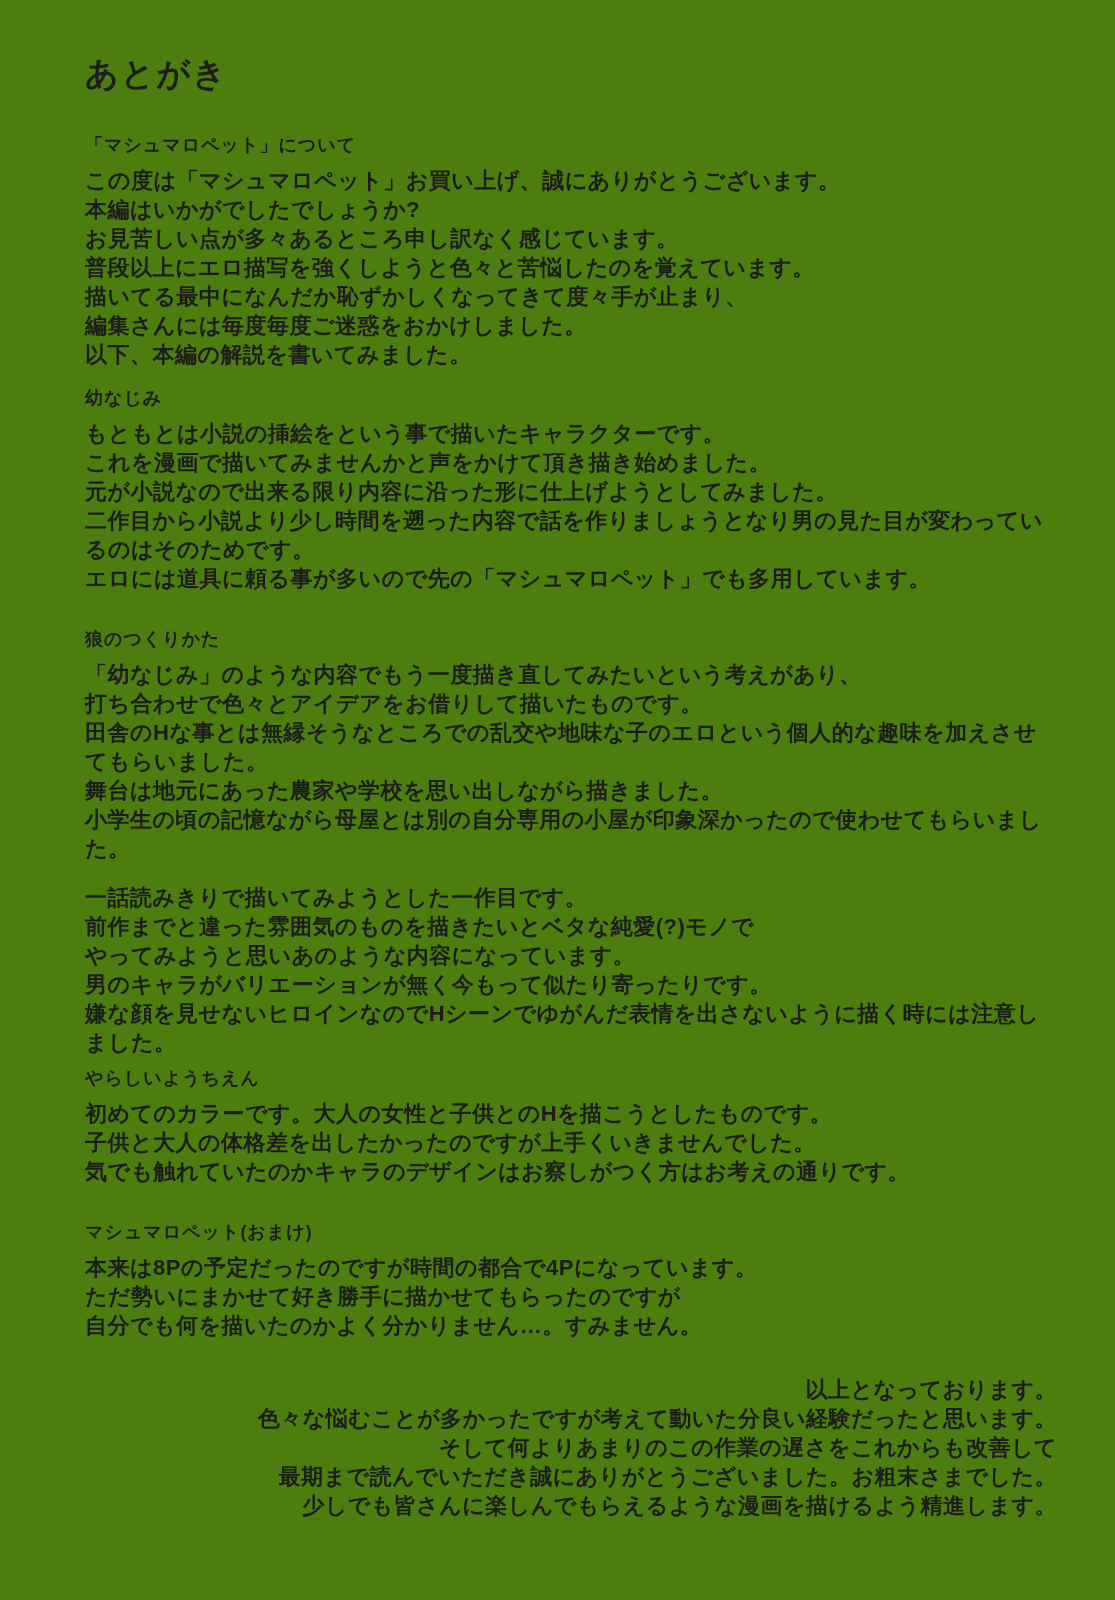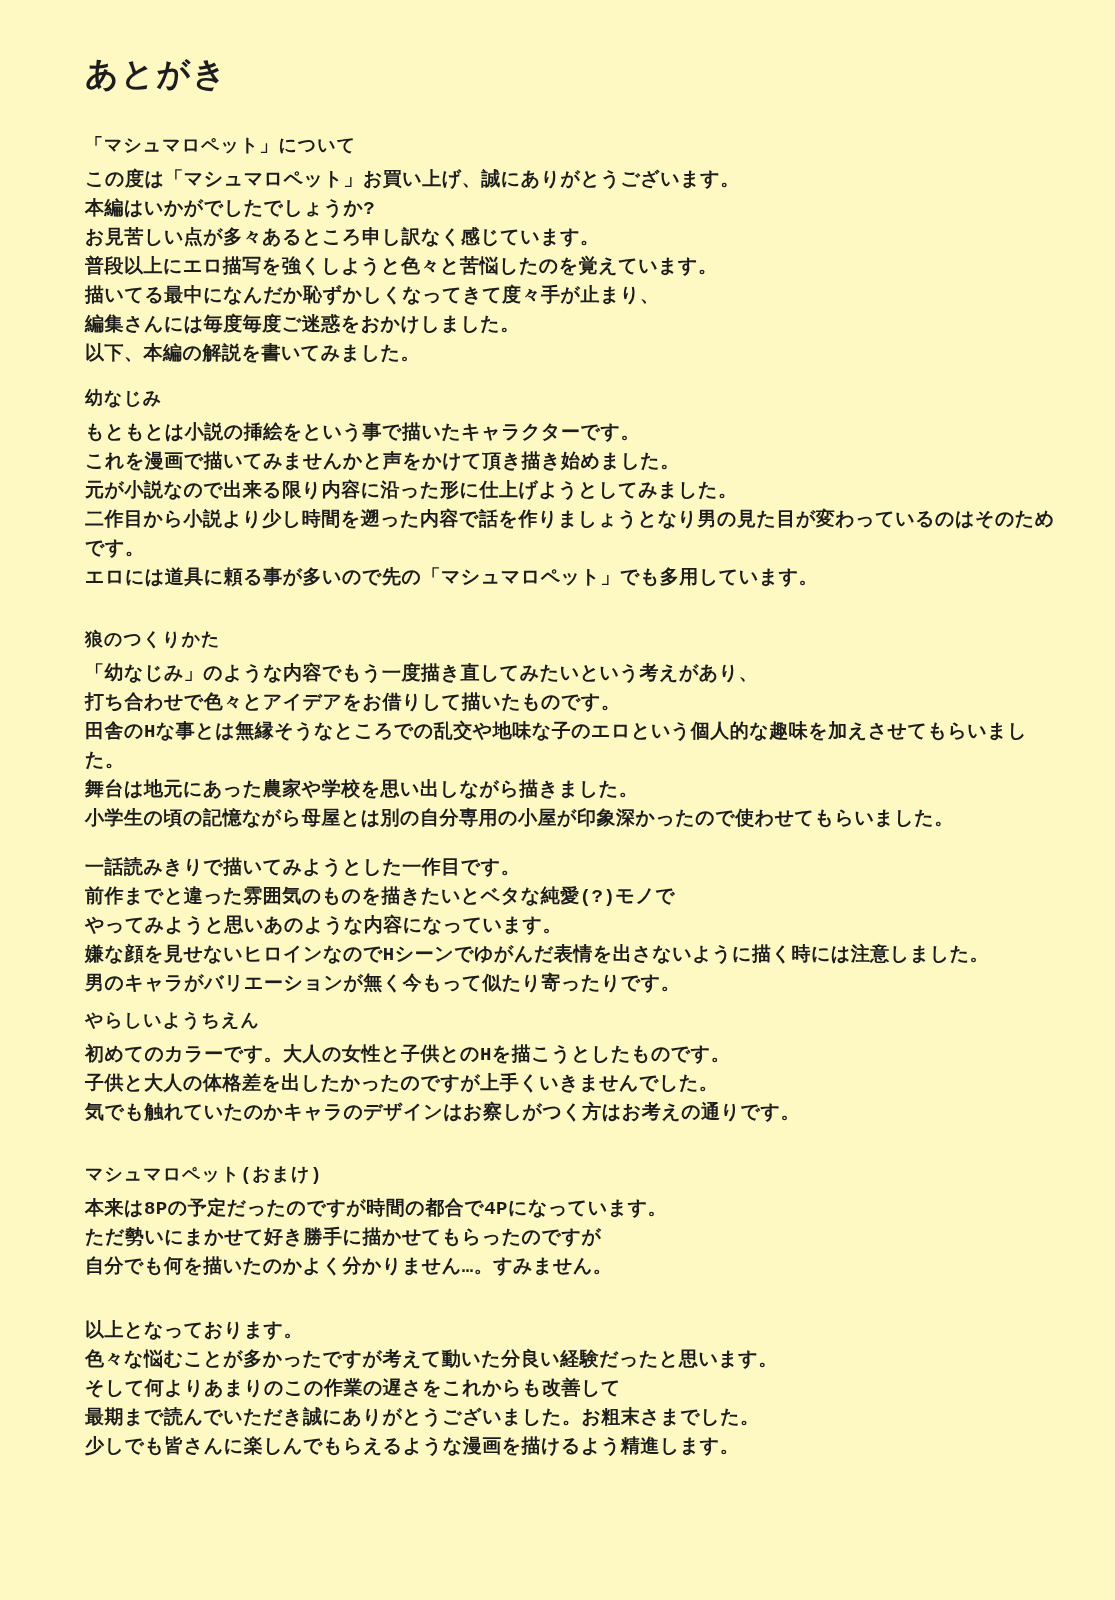--- a/index.html
+++ b/index.html
@@ -5,53 +5,53 @@
   html, body {
     margin: 0;
     padding: 0;
     background: #ffffff;
   }
   .page {
     position: relative;
     width: 1115px;
     height: 1600px;
     box-sizing: border-box;
-    background: #fef9c3;
+    background: #4d7c0f;
     padding: 52px 58px 0 85px;
-    font-family: Liberation Mono, monospace;
+    font-family: Liberation Sans, sans-serif;
     color: #1d1d1d;
     overflow: hidden;
   }
   .page-title {
     margin: 0;
     font-size: 33px;
     font-weight: 800;
     letter-spacing: 2px;
   }
   .section h2 {
     margin: 0 0 9px 0;
     font-size: 18px;
     font-weight: 800;
     letter-spacing: 1px;
   }
   .section p,
   .closing p {
     margin: 0;
-    font-size: 19px;
+    font-size: 22px;
     font-weight: 600;
     line-height: 29px;
     letter-spacing: 0.5px;
   }
   .mt-s1 { margin-top: 36px; }
   .mt-s2 { margin-top: 17px; }
   .mt-s3 { margin-top: 34px; }
   .mt-s4 { margin-top: 20px; }
   .mt-s5 { margin-top: 9px;  }
   .mt-s6 { margin-top: 34px; }
-  .mt-close { margin-top: 35px; }
+  .mt-close { margin-top: 35px; text-align: right; }
 </style>
 </head>
 <body>
 
 <div class="page">
 
   <h1 class="page-title">あとがき</h1>
 
   <section class="section mt-s1">
     <h2>「マシュマロペット」について</h2>
@@ -79,22 +79,22 @@
     <p>打ち合わせで色々とアイデアをお借りして描いたものです。</p>
     <p>田舎のHな事とは無縁そうなところでの乱交や地味な子のエロという個人的な趣味を加えさせてもらいました。</p>
     <p>舞台は地元にあった農家や学校を思い出しながら描きました。</p>
     <p>小学生の頃の記憶ながら母屋とは別の自分専用の小屋が印象深かったので使わせてもらいました。</p>
   </section>
 
   <section class="section mt-s4">
     <p>一話読みきりで描いてみようとした一作目です。</p>
     <p>前作までと違った雰囲気のものを描きたいとベタな純愛(?)モノで</p>
     <p>やってみようと思いあのような内容になっています。</p>
+    <p>男のキャラがバリエーションが無く今もって似たり寄ったりです。</p>
     <p>嫌な顔を見せないヒロインなのでHシーンでゆがんだ表情を出さないように描く時には注意しました。</p>
-    <p>男のキャラがバリエーションが無く今もって似たり寄ったりです。</p>
   </section>
 
   <section class="section mt-s5">
     <h2>やらしいようちえん</h2>
     <p>初めてのカラーです。大人の女性と子供とのHを描こうとしたものです。</p>
     <p>子供と大人の体格差を出したかったのですが上手くいきませんでした。</p>
     <p>気でも触れていたのかキャラのデザインはお察しがつく方はお考えの通りです。</p>
   </section>
 
   <section class="section mt-s6">

